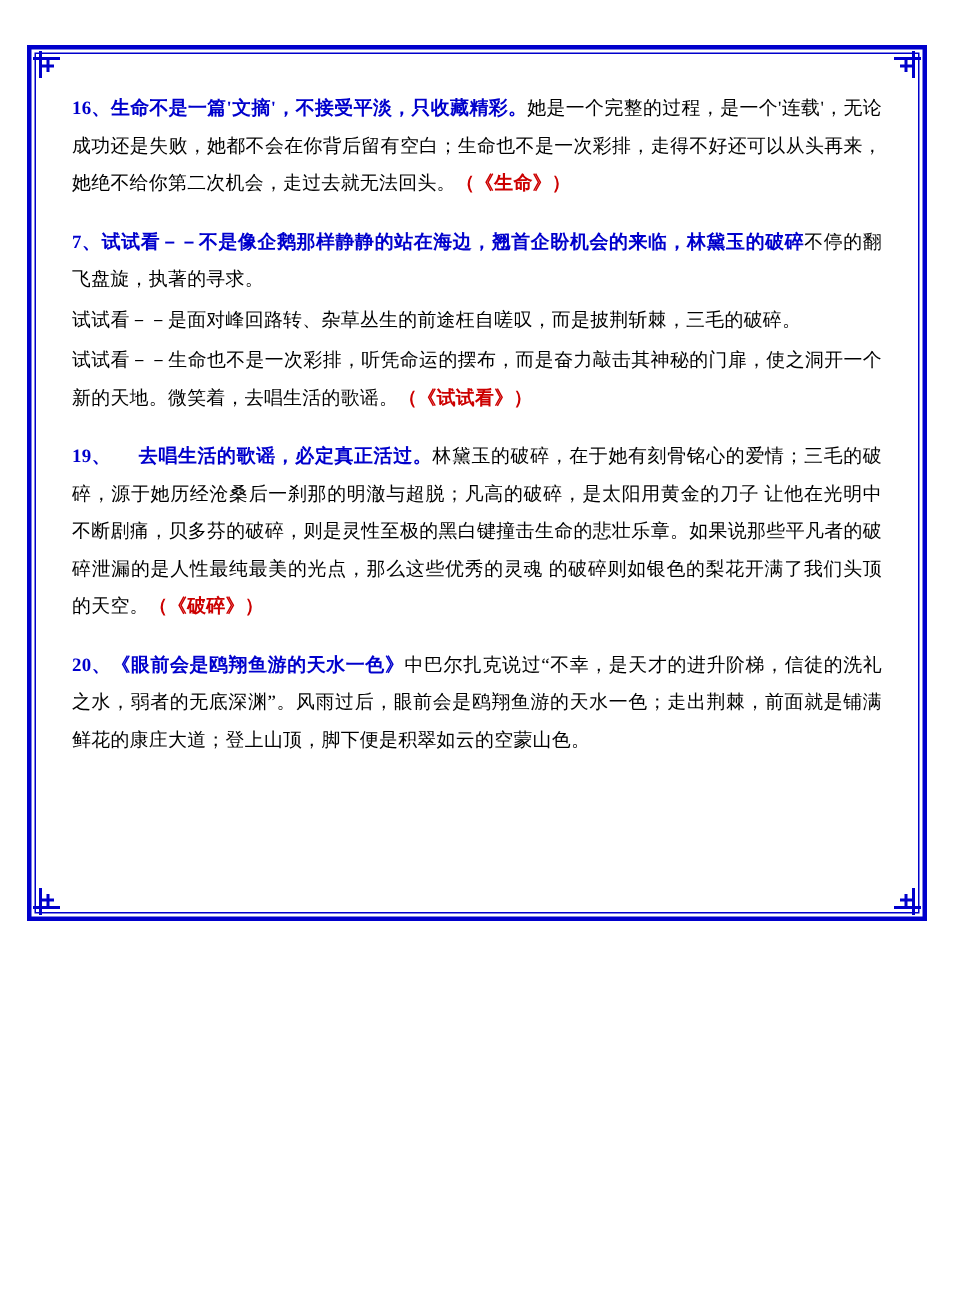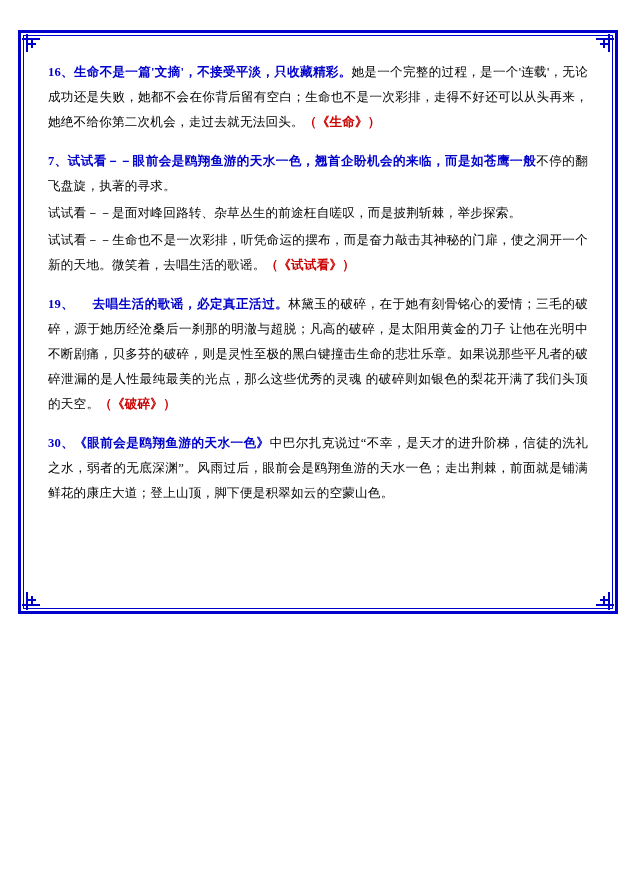--- a/index.html
+++ b/index.html
@@ -136,32 +136,32 @@
       <i class="v2"></i>
   </div>
 
   <div class="content">
 
     <p class="para">
       <span class="num">16、</span><span class="bold-blue">生命不是一篇'文摘'，不接受平淡，只收藏精彩。</span><span>她是一个完整的过程，是一个'连载'，无论成功还是失败，她都不会在你背后留有空白；生命也不是一次彩排，走得不好还可以从头再来，她绝不给你第二次机会，走过去就无法回头。</span><span class="src">（《生命》）</span>
     </p>
 
     <p class="para tight">
-      <span class="num">7、</span><span class="bold-blue">试试看－－眼前会是鸥翔鱼游的天水一色，翘首企盼机会的来临，而是如苍鹰一般</span><span>不停的翻飞盘旋，执著的寻求。</span>
+      <span class="num">7、</span><span class="bold-blue">试试看－－不是像企鹅那样静静的站在海边，翘首企盼机会的来临，林黛玉的破碎</span><span>不停的翻飞盘旋，执著的寻求。</span>
     </p>
     <p class="para tight">
-      <span>试试看－－是面对峰回路转、杂草丛生的前途枉自嗟叹，而是披荆斩棘，举步探索。</span>
+      <span>试试看－－是面对峰回路转、杂草丛生的前途枉自嗟叹，而是披荆斩棘，三毛的破碎。</span>
     </p>
     <p class="para">
       <span>试试看－－生命也不是一次彩排，听凭命运的摆布，而是奋力敲击其神秘的门扉，使之洞开一个新的天地。微笑着，去唱生活的歌谣。</span><span class="src">（《试试看》）</span>
     </p>
 
     <p class="para">
       <span class="num">19、</span><span class="indent"></span><span class="bold-blue">去唱生活的歌谣，必定真正活过。</span><span>林黛玉的破碎，在于她有刻骨铭心的爱情；三毛的破碎，源于她历经沧桑后一刹那的明澈与超脱；凡高的破碎，是太阳用黄金的刀子 让他在光明中不断剧痛，贝多芬的破碎，则是灵性至极的黑白键撞击生命的悲壮乐章。如果说那些平凡者的破碎泄漏的是人性最纯最美的光点，那么这些优秀的灵魂 的破碎则如银色的梨花开满了我们头顶的天空。</span><span class="src">（《破碎》）</span>
     </p>
 
 
     <p class="para">
-      <span class="num">30、</span><span class="bold-blue">《眼前会是鸥翔鱼游的天水一色》</span><span>中巴尔扎克说过“不幸，是天才的进升阶梯，信徒的洗礼之水，弱者的无底深渊”。风雨过后，眼前会是鸥翔鱼游的天水一色；走出荆棘，前面就是铺满鲜花的康庄大道；登上山顶，脚下便是积翠如云的空蒙山色。</span>
+      <span class="num">20、</span><span class="bold-blue">《眼前会是鸥翔鱼游的天水一色》</span><span>中巴尔扎克说过“不幸，是天才的进升阶梯，信徒的洗礼之水，弱者的无底深渊”。风雨过后，眼前会是鸥翔鱼游的天水一色；走出荆棘，前面就是铺满鲜花的康庄大道；登上山顶，脚下便是积翠如云的空蒙山色。</span>
     </p>
 
   </div>
 </div>
 
 </body></html>

